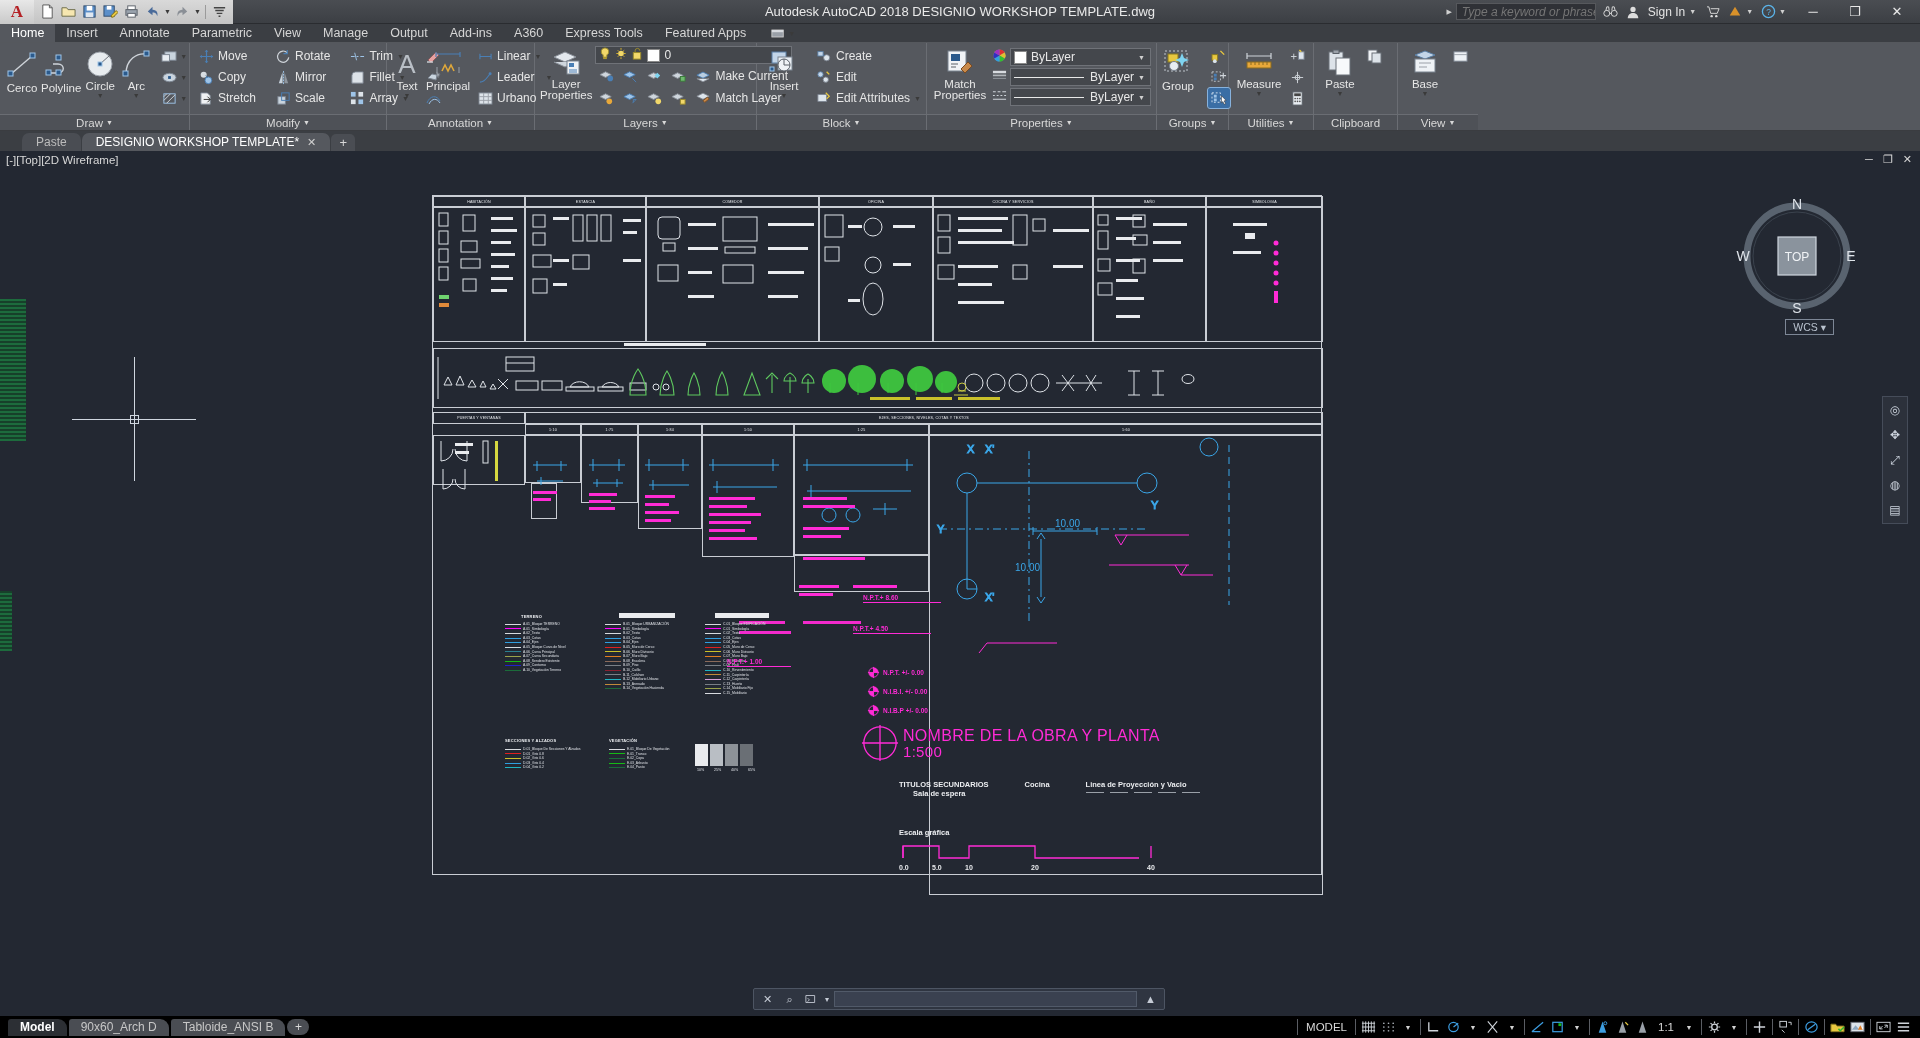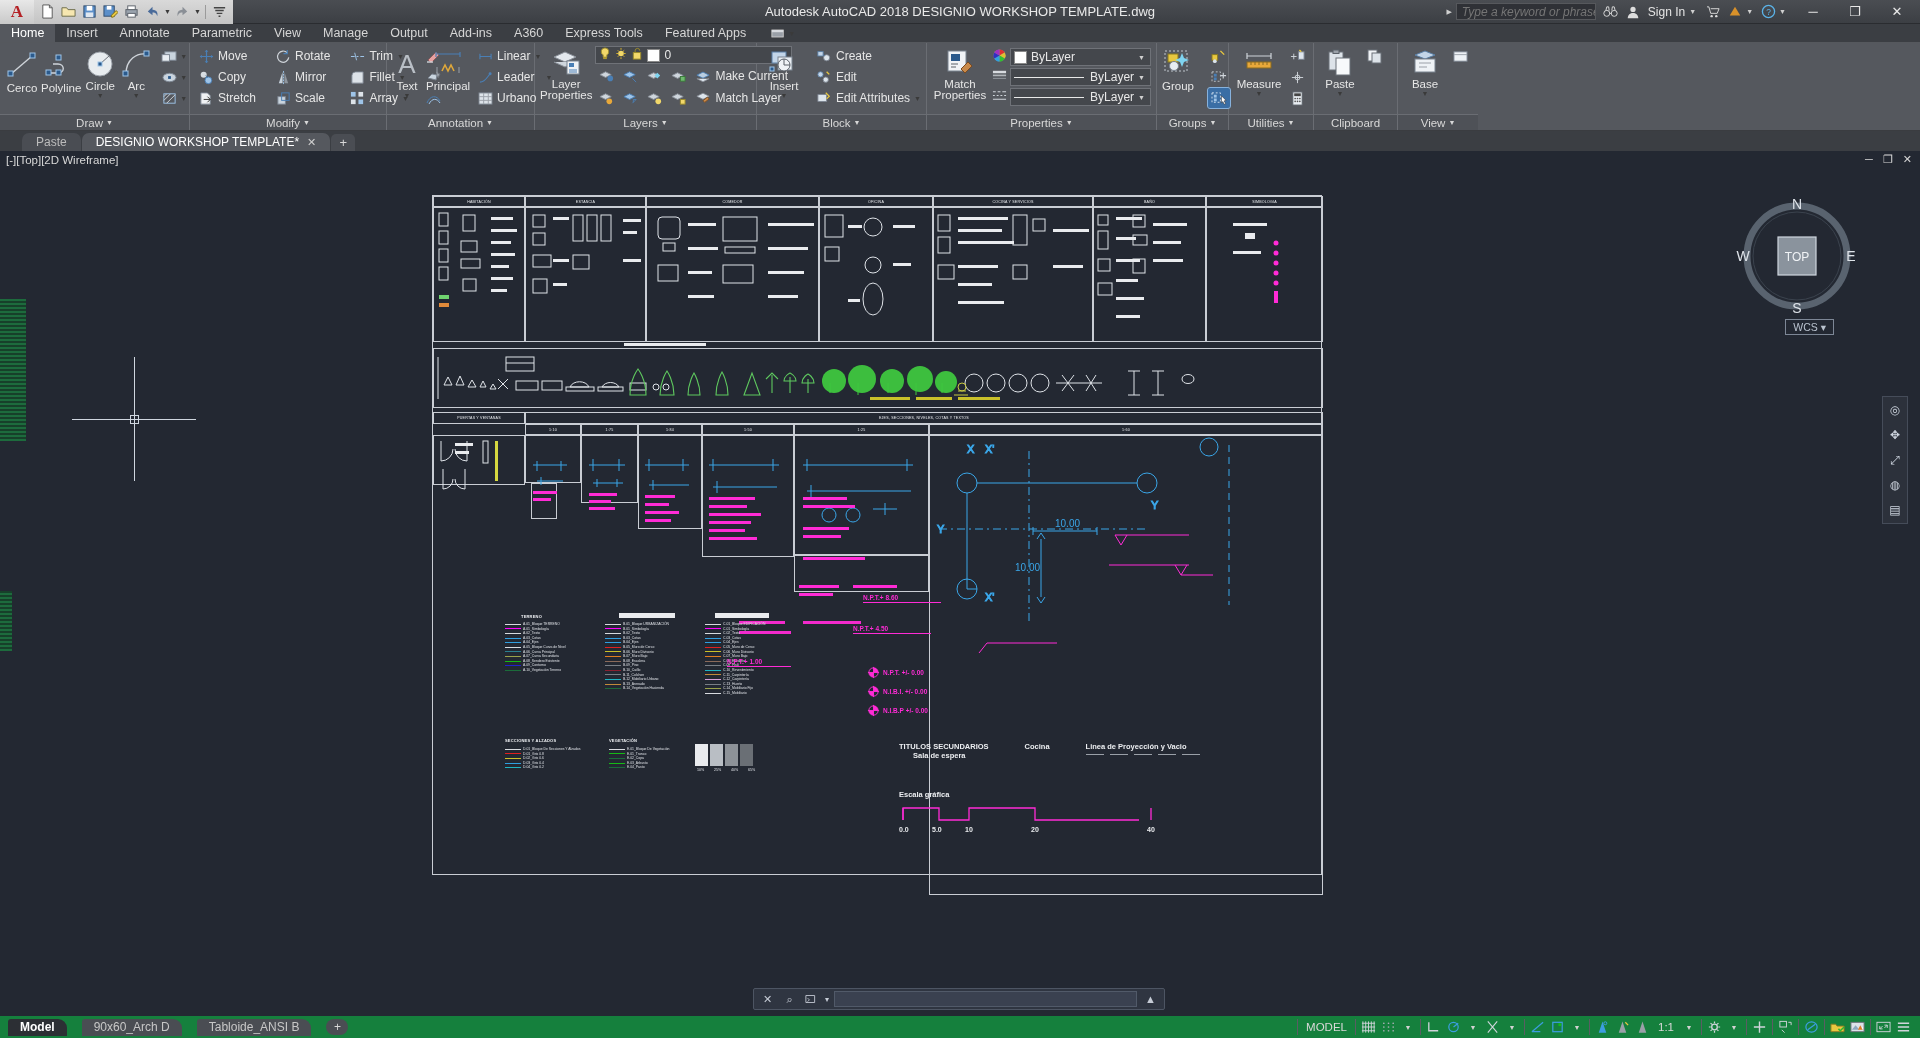--- a/index.html
+++ b/index.html
@@ -146,22 +146,22 @@
   #cmdline{position:absolute;left:753px;bottom:6px;width:412px;height:22px;
     background:#2f3541;border:1px solid #4d5563;display:flex;align-items:center;
     gap:5px;padding:0 5px;border-radius:2px;}
   .cmd-i{width:17px;height:17px;display:flex;align-items:center;justify-content:center;
     color:#c6ccd6;font-size:11px;cursor:pointer;}
   #cmd-input{flex:1;background:#3a4150;border:1px solid #515a69;height:16px;outline:0;
     color:#e4e7ec;font-size:11px;padding:0 4px;font-family:"Liberation Sans",sans-serif;}
   .cmd-caret{font-size:8px;color:#c6ccd6;}
 
   
-  #layouttabs{height:22px;background:#15803d;display:flex;align-items:center;
-    padding-left:8px;gap:15px;}
+  #layouttabs{height:22px;background:#000000;display:flex;align-items:center;
+    padding-left:8px;gap:2px;}
   .ltab{height:17px;padding:0 12px;display:flex;align-items:center;font-size:12px;
     border-radius:3px 9px 0 0;cursor:pointer;color:#c7c7c7;background:#4a4d53;}
   .ltab.active{background:#2c2f34;color:#ffffff;font-weight:bold;}
   .ltab-plus{width:22px;height:16px;background:#4a4d53;border-radius:8px;
     display:flex;align-items:center;justify-content:center;color:#d8d8d8;font-size:12px;cursor:pointer;}
   .sb-right{margin-left:auto;display:flex;align-items:center;height:22px;padding-right:4px;}
   .sb-group{display:flex;align-items:center;border-left:1px solid #5a5d63;
     padding:0 3px;height:16px;gap:1px;}
   .sb-i{height:18px;min-width:18px;display:flex;align-items:center;justify-content:center;
     color:#d2d2d2;font-size:11px;cursor:pointer;padding:0 2px;border-radius:2px;}
@@ -1611,20 +1611,30 @@
             <circle cx="7" cy="7" r="5" fill="none" stroke="#ff2bd6"></circle>
             <path d="M7 1v12M1 7h12" stroke="#ff2bd6"></path>
             <path d="M7 2a5 5 0 0 1 5 5H7z" fill="#ff2bd6"></path>
             <path d="M7 12a5 5 0 0 1-5-5h5z" fill="#ff2bd6"></path>
           </svg>
         <span class="npt">N.I.B.P +/- 0.00</span>
       </div>
     </div>
 
     <div id="titleblock" style="left:428px;top:528px;width:352px;">
+      <div style="display:flex;align-items:center;gap:4px;">
+        <svg width="38" height="38" viewBox="0 0 40 40">
+          <circle cx="20" cy="20" r="17" fill="none" stroke="#ff2bd6" stroke-width="1.4"></circle>
+          <path d="M20 1v38M1 20h38" stroke="#ff2bd6" stroke-width="1.4"></path>
+        </svg>
+        <div>
+          <div class="tb-main" style="font-size:16px;line-height:16px;">NOMBRE DE LA OBRA Y PLANTA</div>
+          <div class="tb-main" style="font-size:15px;line-height:15px;">1:500</div>
+        </div>
+      </div>
       <div style="display:flex;gap:36px;margin-top:18px;padding-left:38px;">
         <div>
           <div class="tb-sub">TITULOS SECUNDARIOS</div>
           <div class="tb-sub" style="padding-left:14px;">Sala de espera</div>
         </div>
         <div class="tb-sub">Cocina</div>
         <div>
           <div class="tb-sub">Linea de Proyección y Vacio</div>
           <div style="display:flex;gap:6px;margin-top:3px;">
             <div style="width:18px;height:1px;background:#9aa0a8;"></div>

